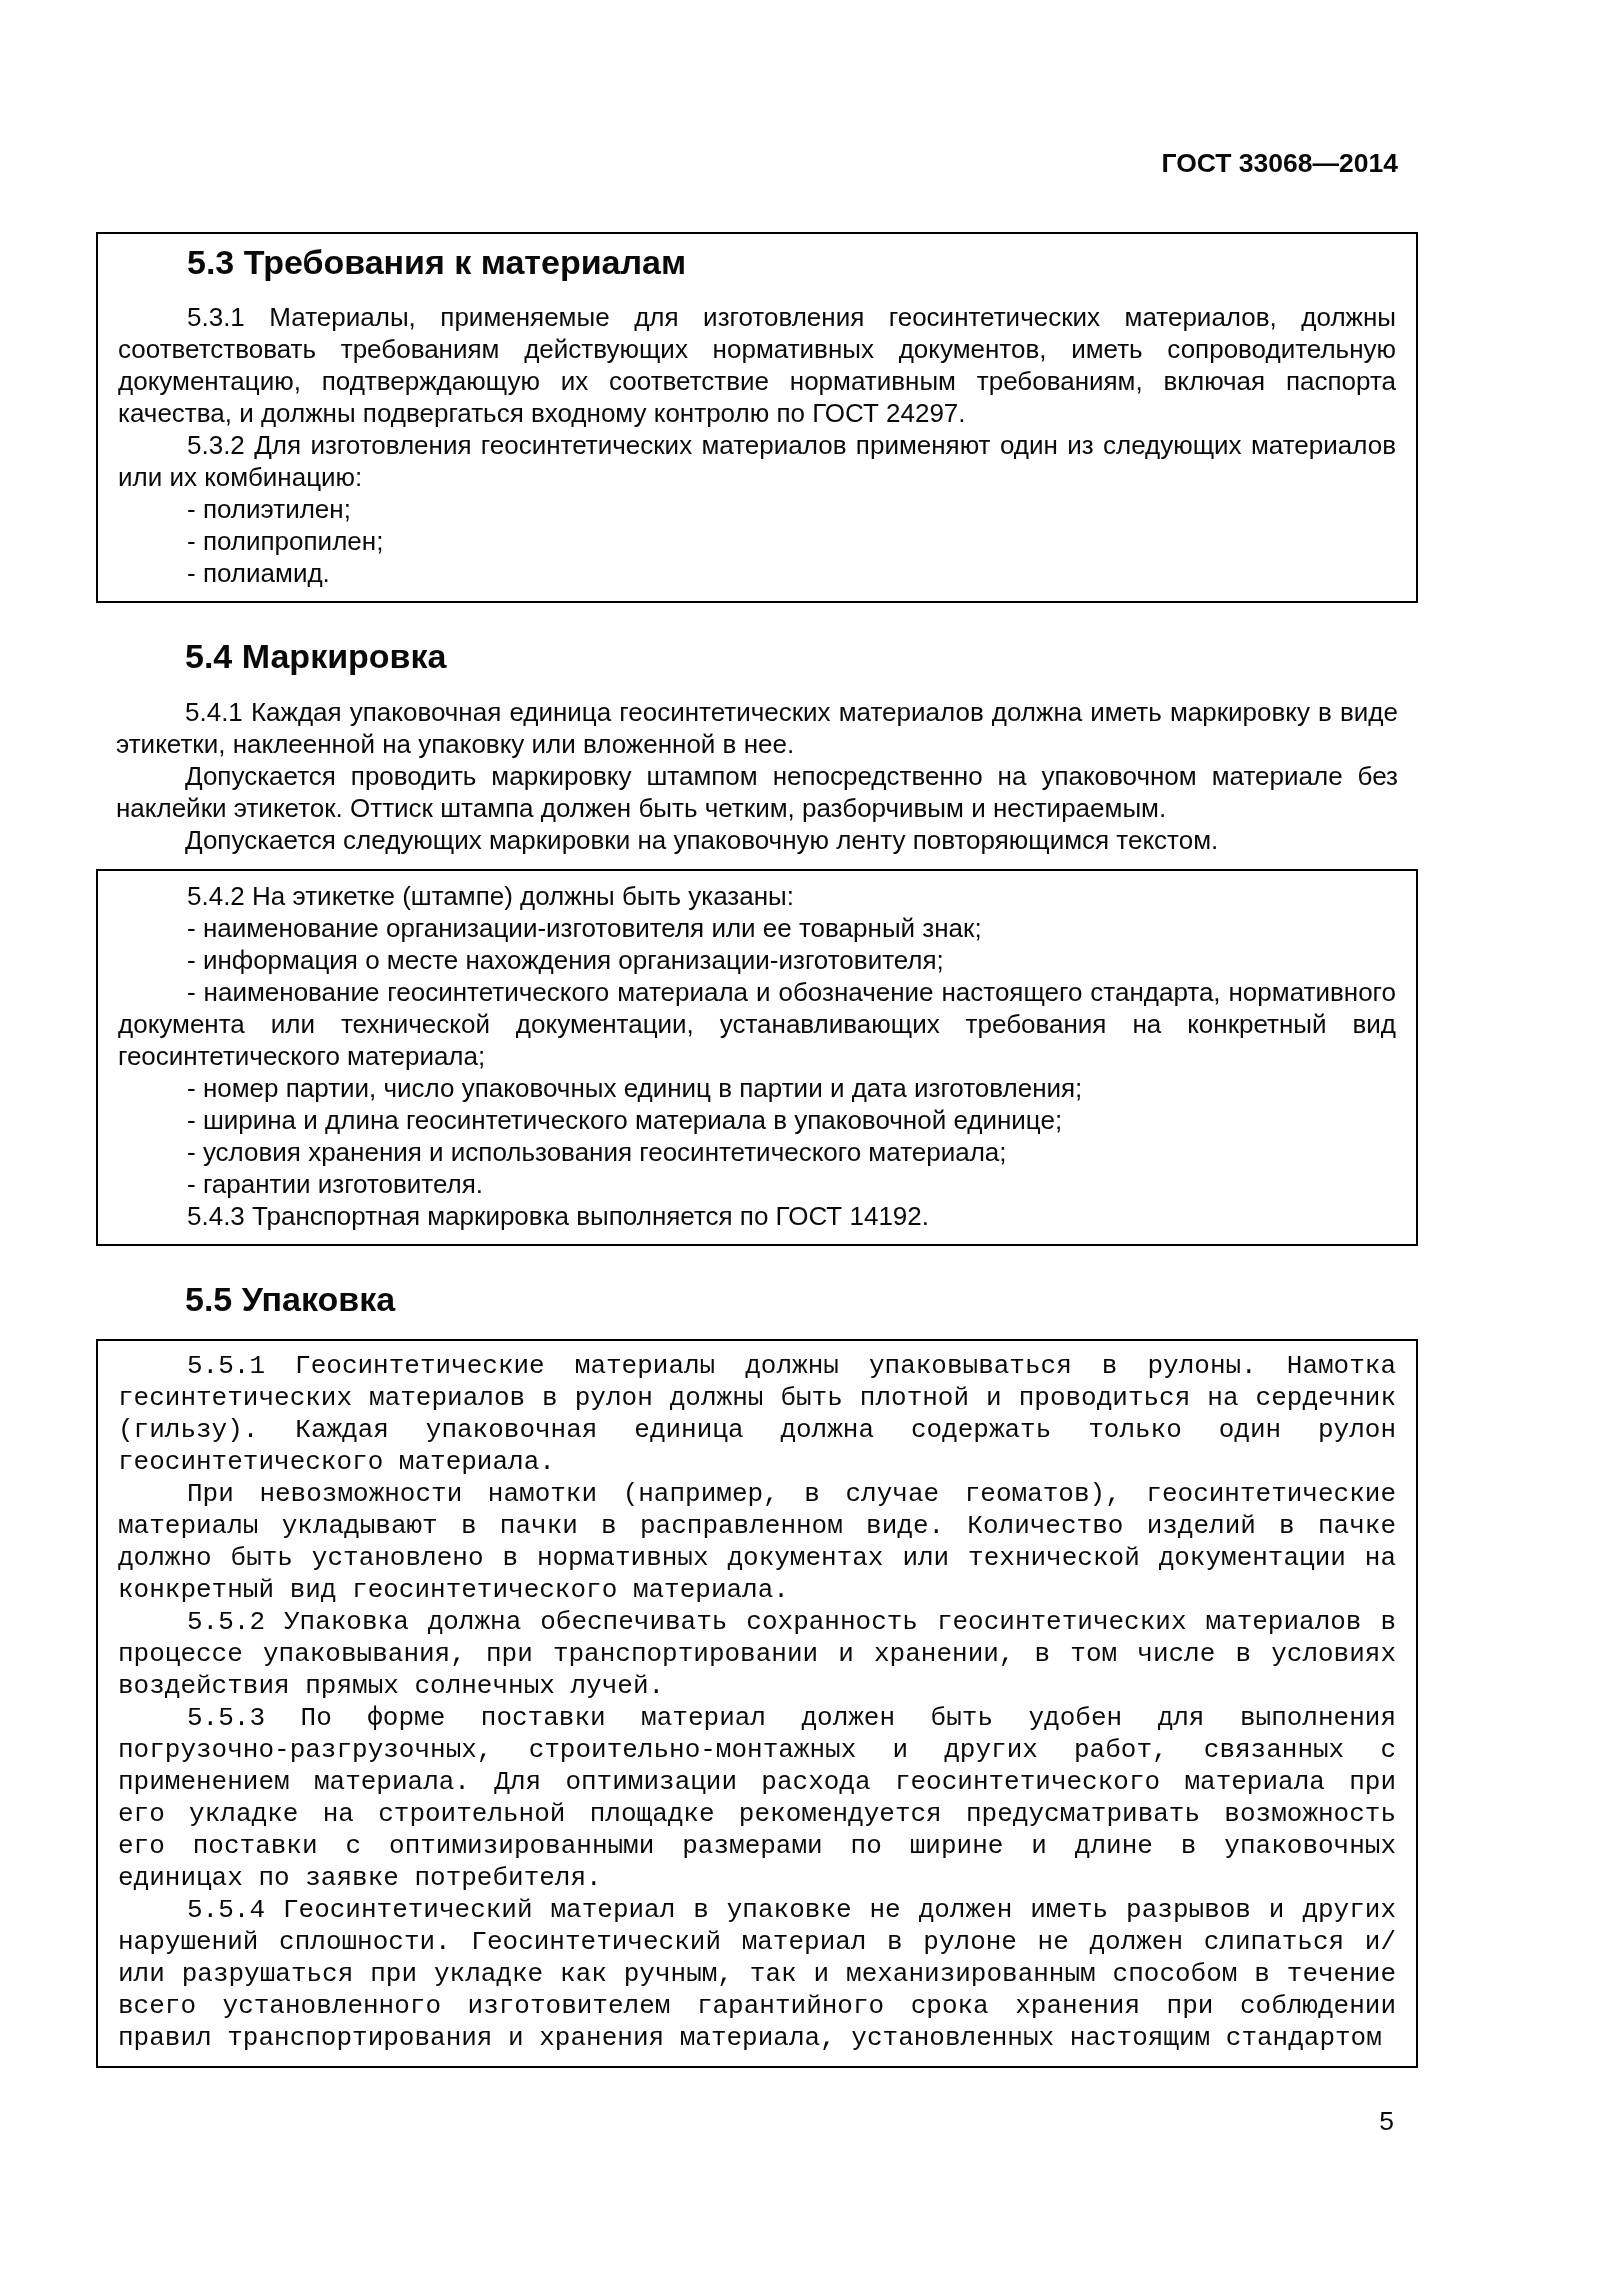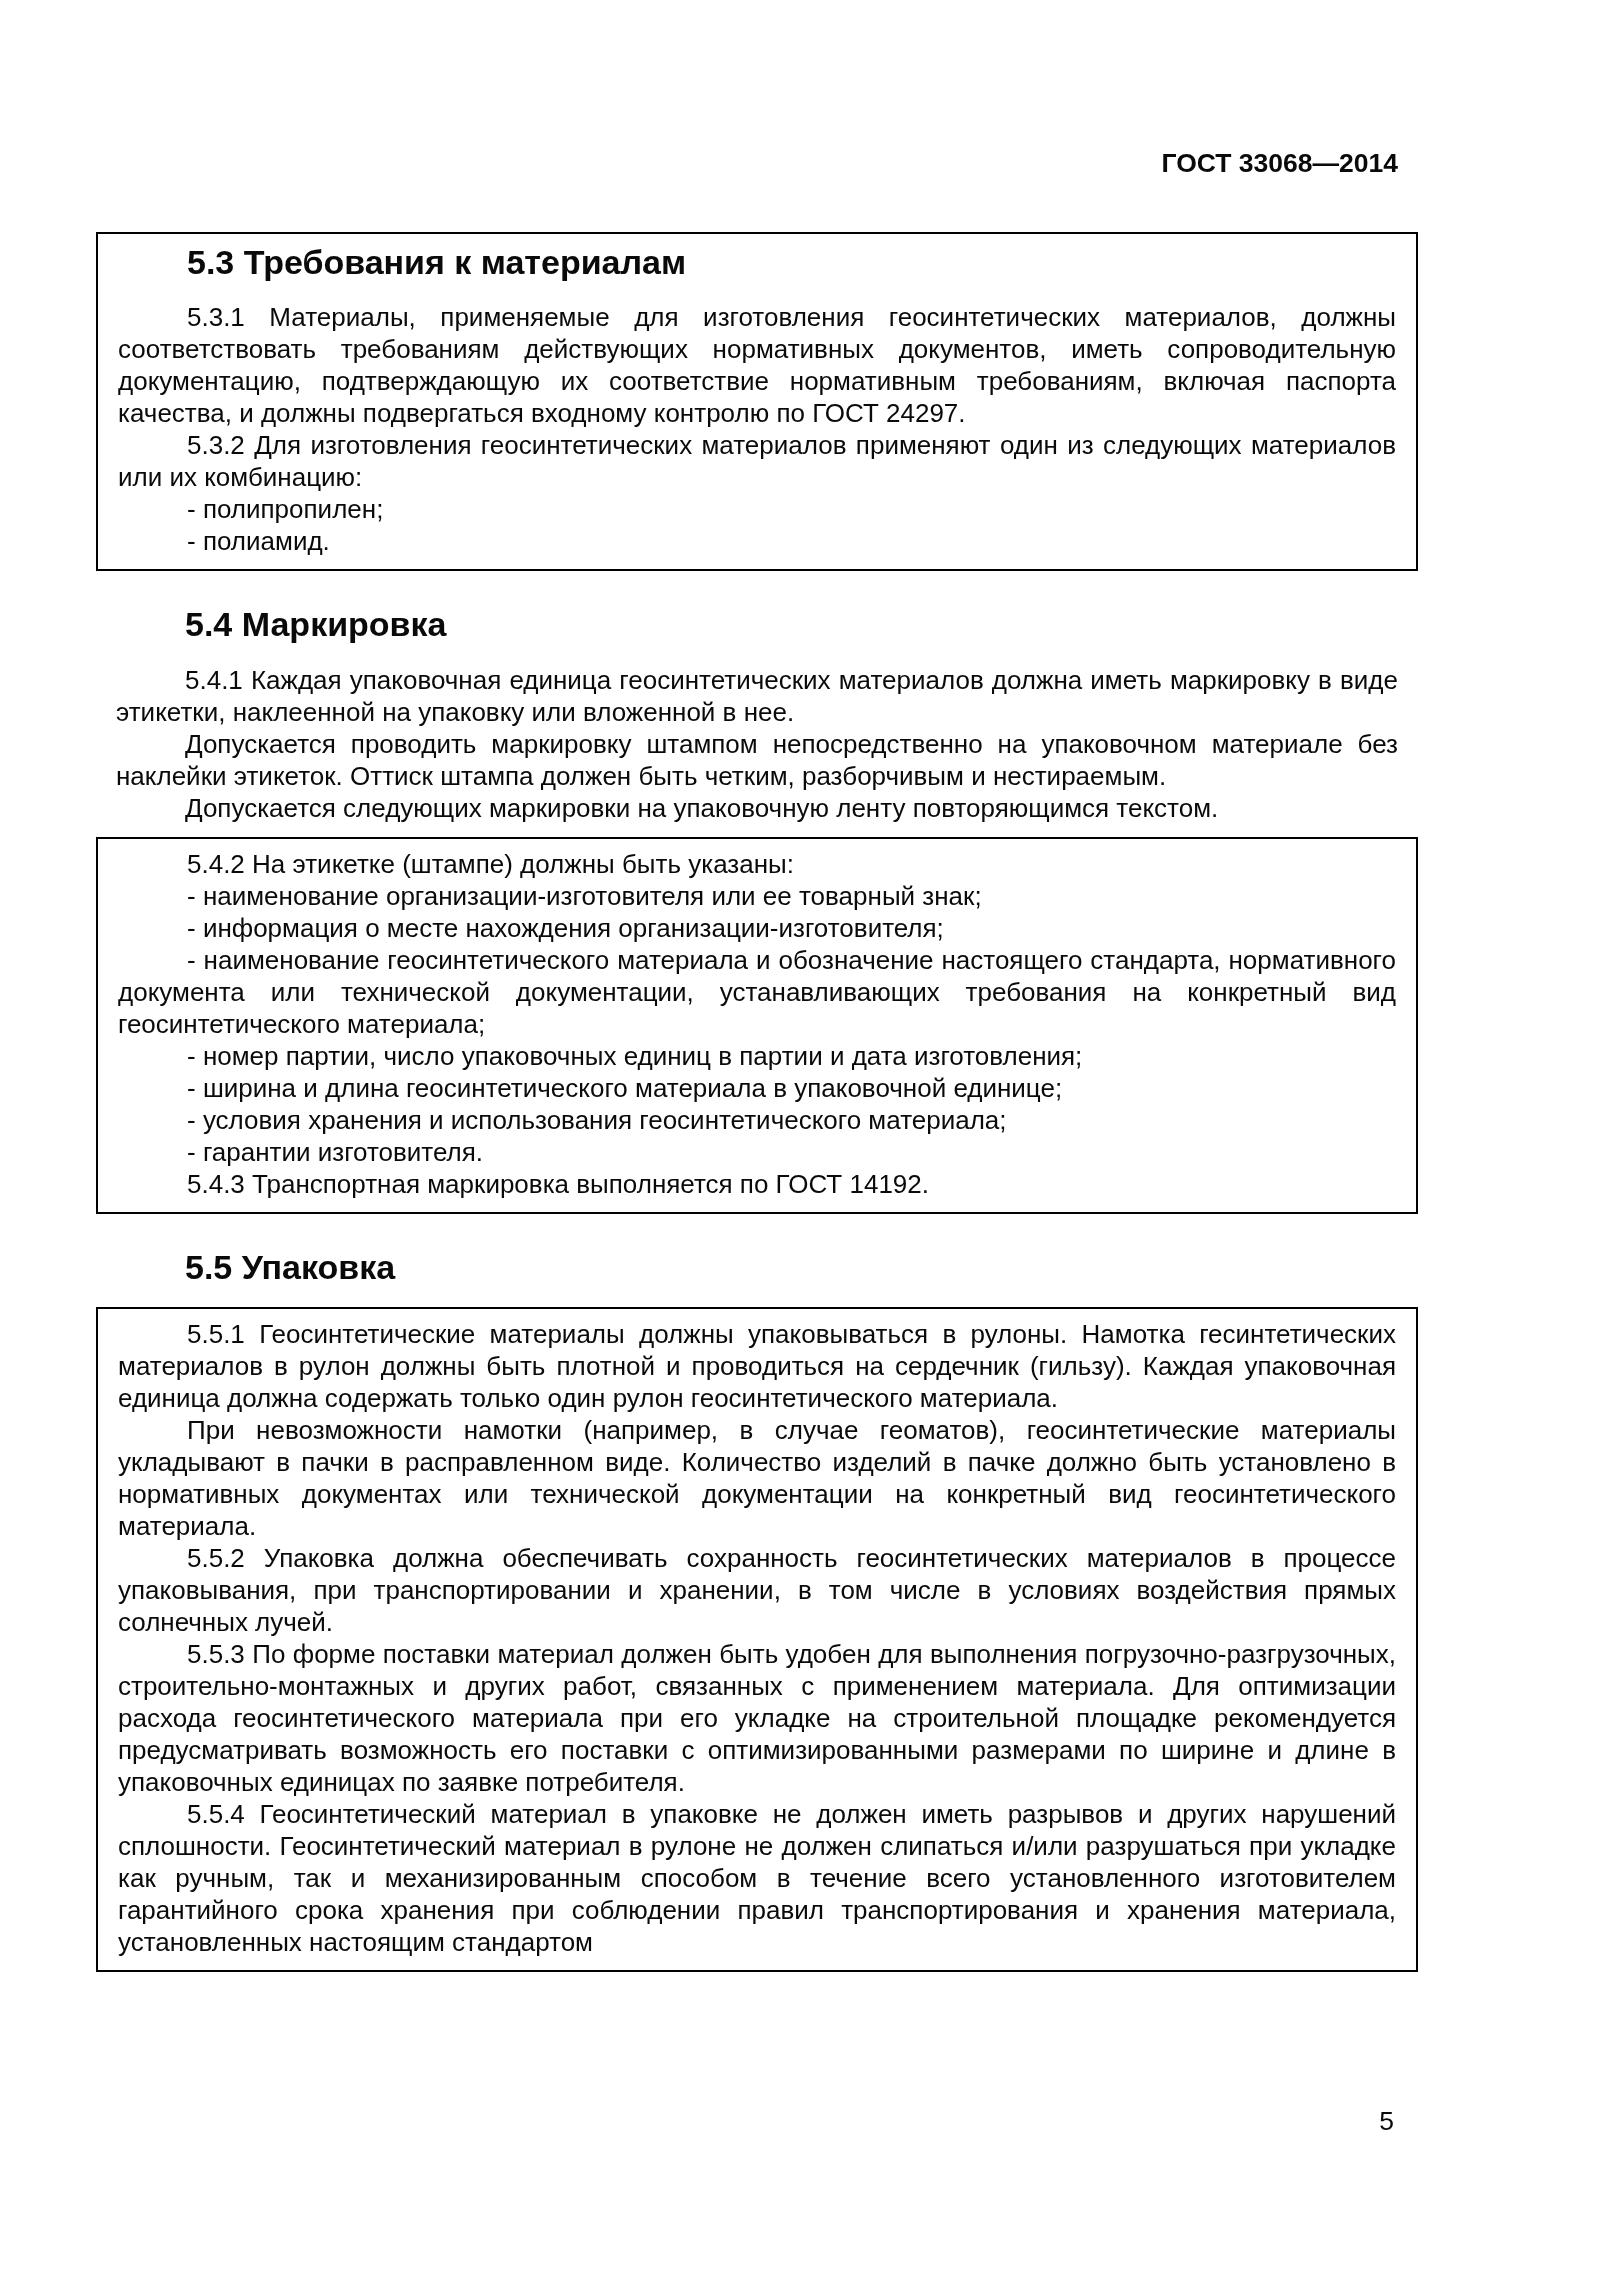--- a/index.html
+++ b/index.html
@@ -35,21 +35,21 @@
   }
   .box {
     border: 2px solid #000000;
     margin-left: -19.6px;
     margin-right: -19.6px;
     padding: 9.8px 19.6px 11.8px 19.6px;
   }
   .box .section-title { margin-top: 2px; }
   .box1 { margin-top: 53px; }
   .box2 { margin-top: 13px; }
-  .box3 { margin-top: 13.7px; }
+  .box3 { margin-top: 13.7px; font-family: Liberation Mono, monospace; }
   p.para {
     margin: 0;
     text-indent: 69px;
     text-align: justify;
   }
   .page-number {
     position: absolute;
     top: 2105px;
     right: 227px;
     font-size: 26.5px;
@@ -60,20 +60,21 @@
 
 <div class="page">
   <div class="content">
 
     <div class="doc-header">ГОСТ 33068—2014</div>
 
     <div class="box box1">
       <div class="section-title">5.3 Требования к материалам</div>
       <p class="para">5.3.1 Материалы, применяемые для изготовления геосинтетических материалов, должны соответствовать требованиям действующих нормативных документов, иметь сопроводительную документацию, подтверждающую их соответствие нормативным требованиям, включая паспорта качества, и должны подвергаться входному контролю по ГОСТ 24297.</p>
       <p class="para">5.3.2 Для изготовления геосинтетических материалов применяют один из следующих материалов или их комбинацию:</p>
+      <p class="para">- полиэтилен;</p>
       <p class="para">- полипропилен;</p>
       <p class="para">- полиамид.</p>
     </div>
 
     <div class="section-title">5.4 Маркировка</div>
     <p class="para">5.4.1 Каждая упаковочная единица геосинтетических материалов должна иметь маркировку в виде этикетки, наклеенной на упаковку или вложенной в нее.</p>
     <p class="para">Допускается проводить маркировку штампом непосредственно на упаковочном материале без наклейки этикеток. Оттиск штампа должен быть четким, разборчивым и нестираемым.</p>
     <p class="para">Допускается следующих маркировки на упаковочную ленту повторяющимся текстом.</p>
 
     <div class="box box2">

